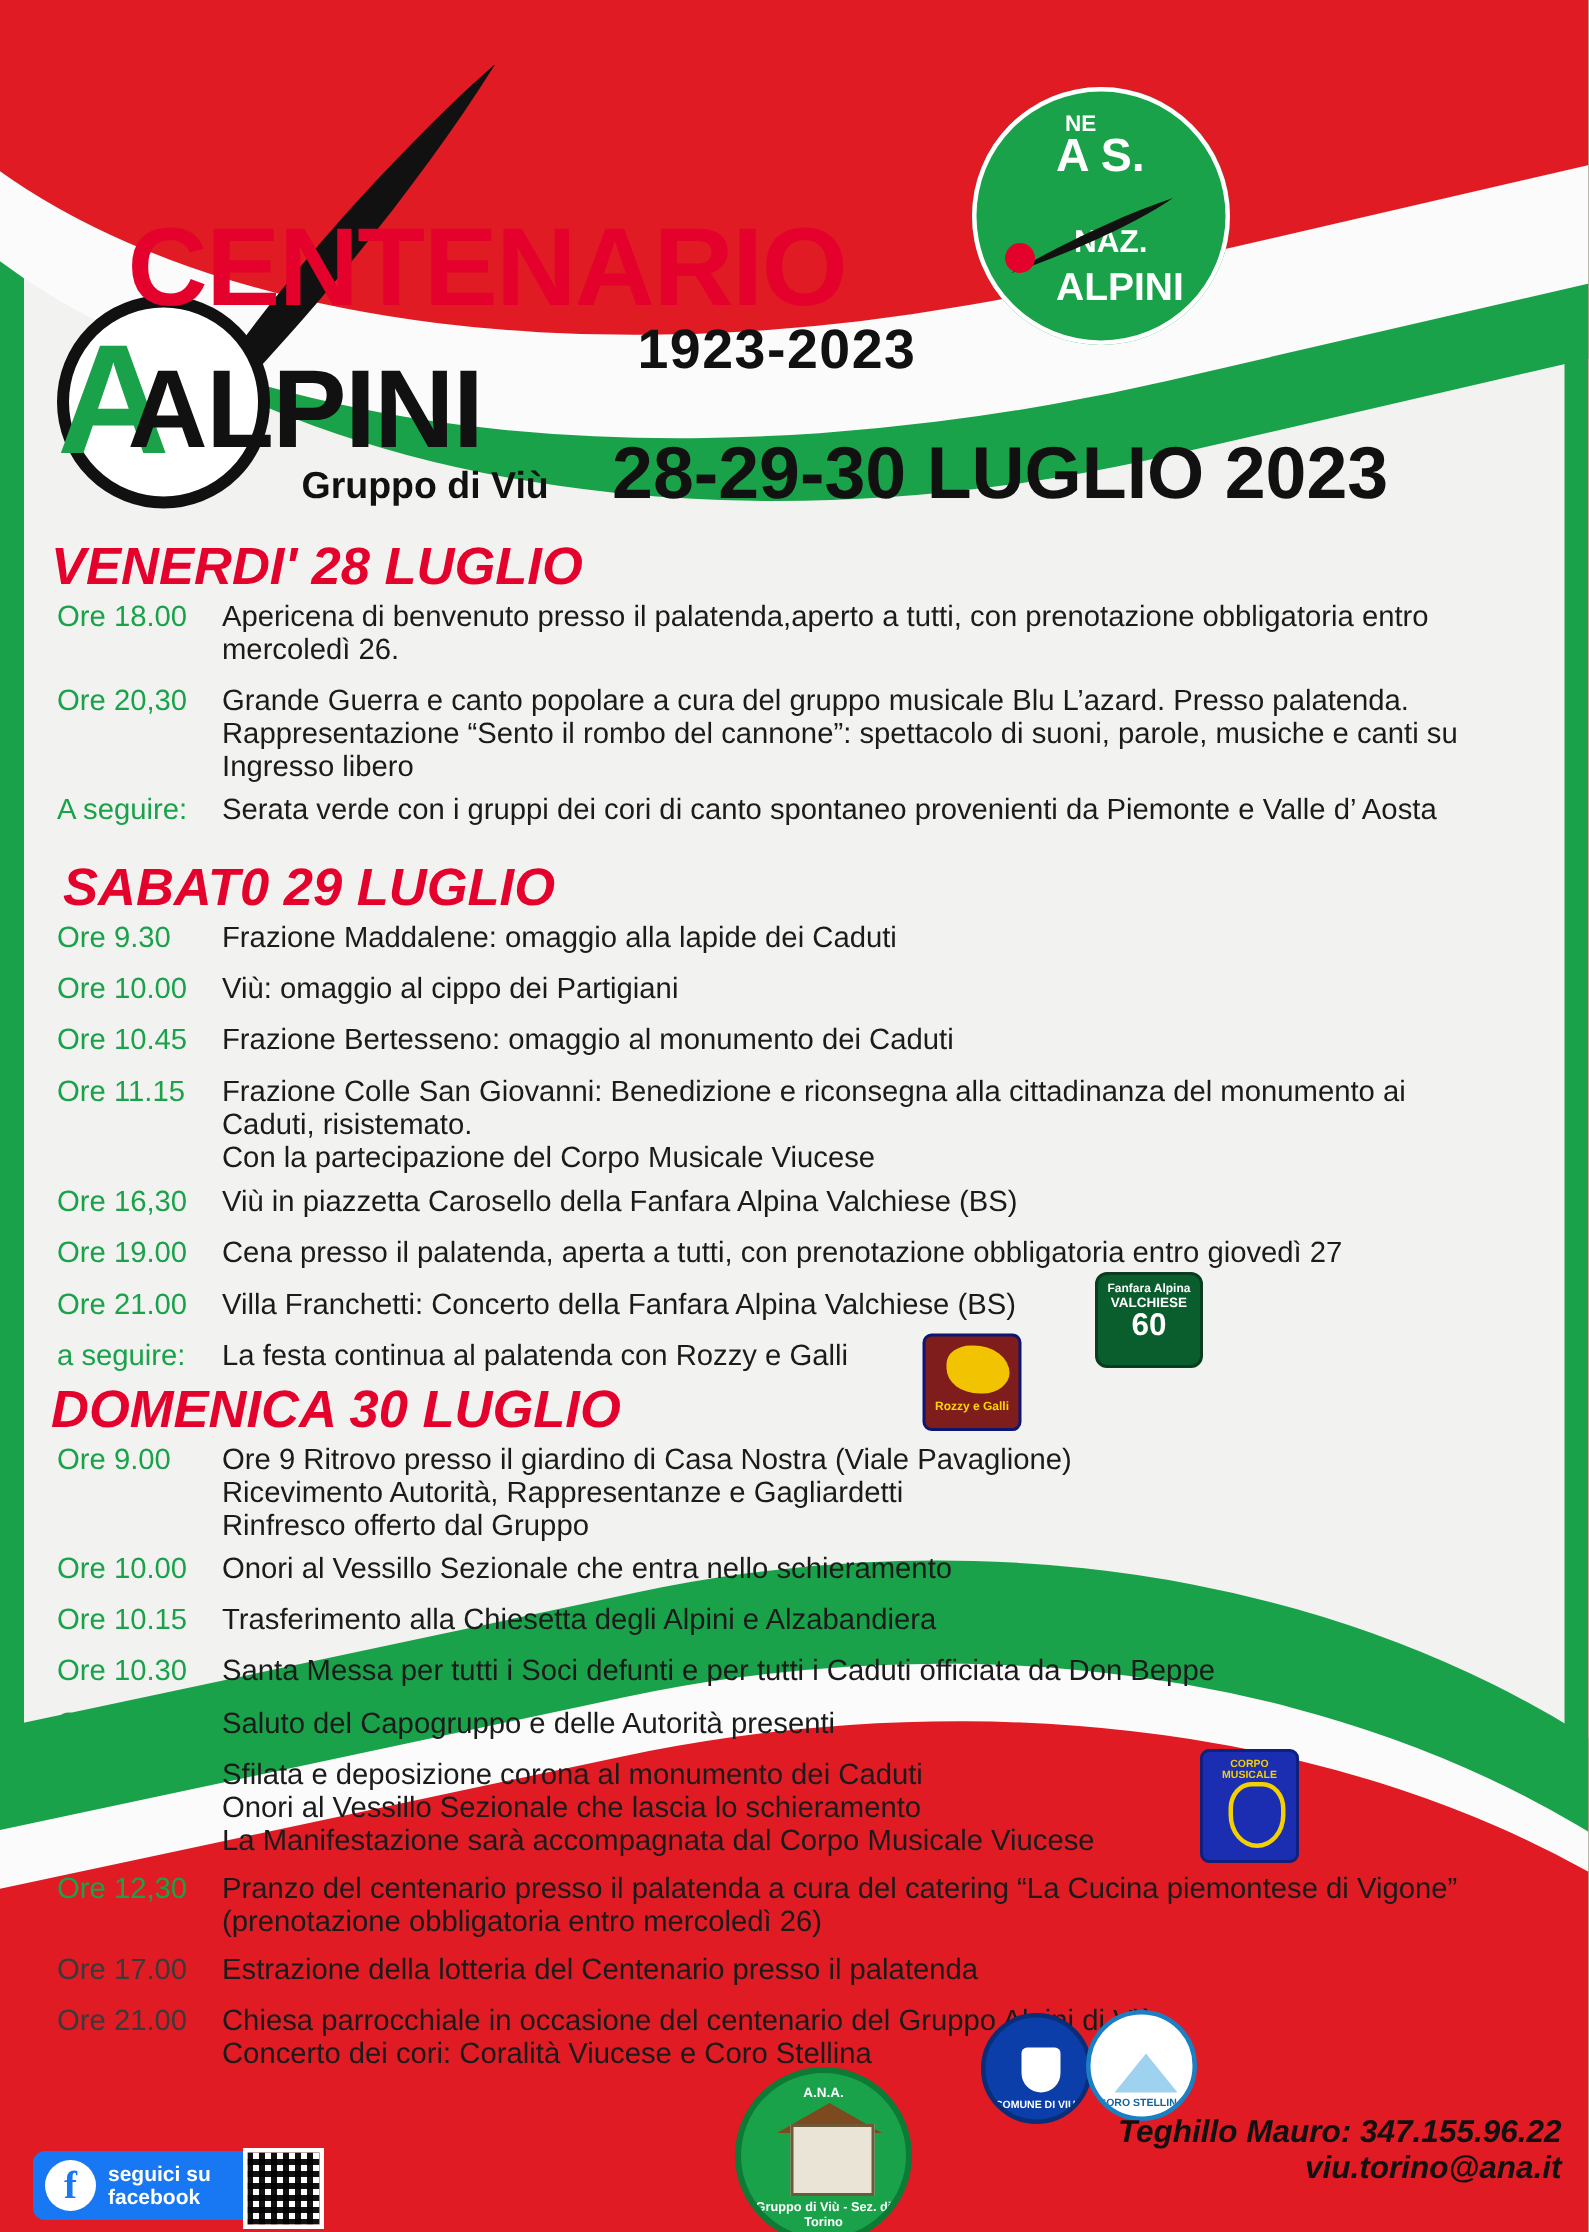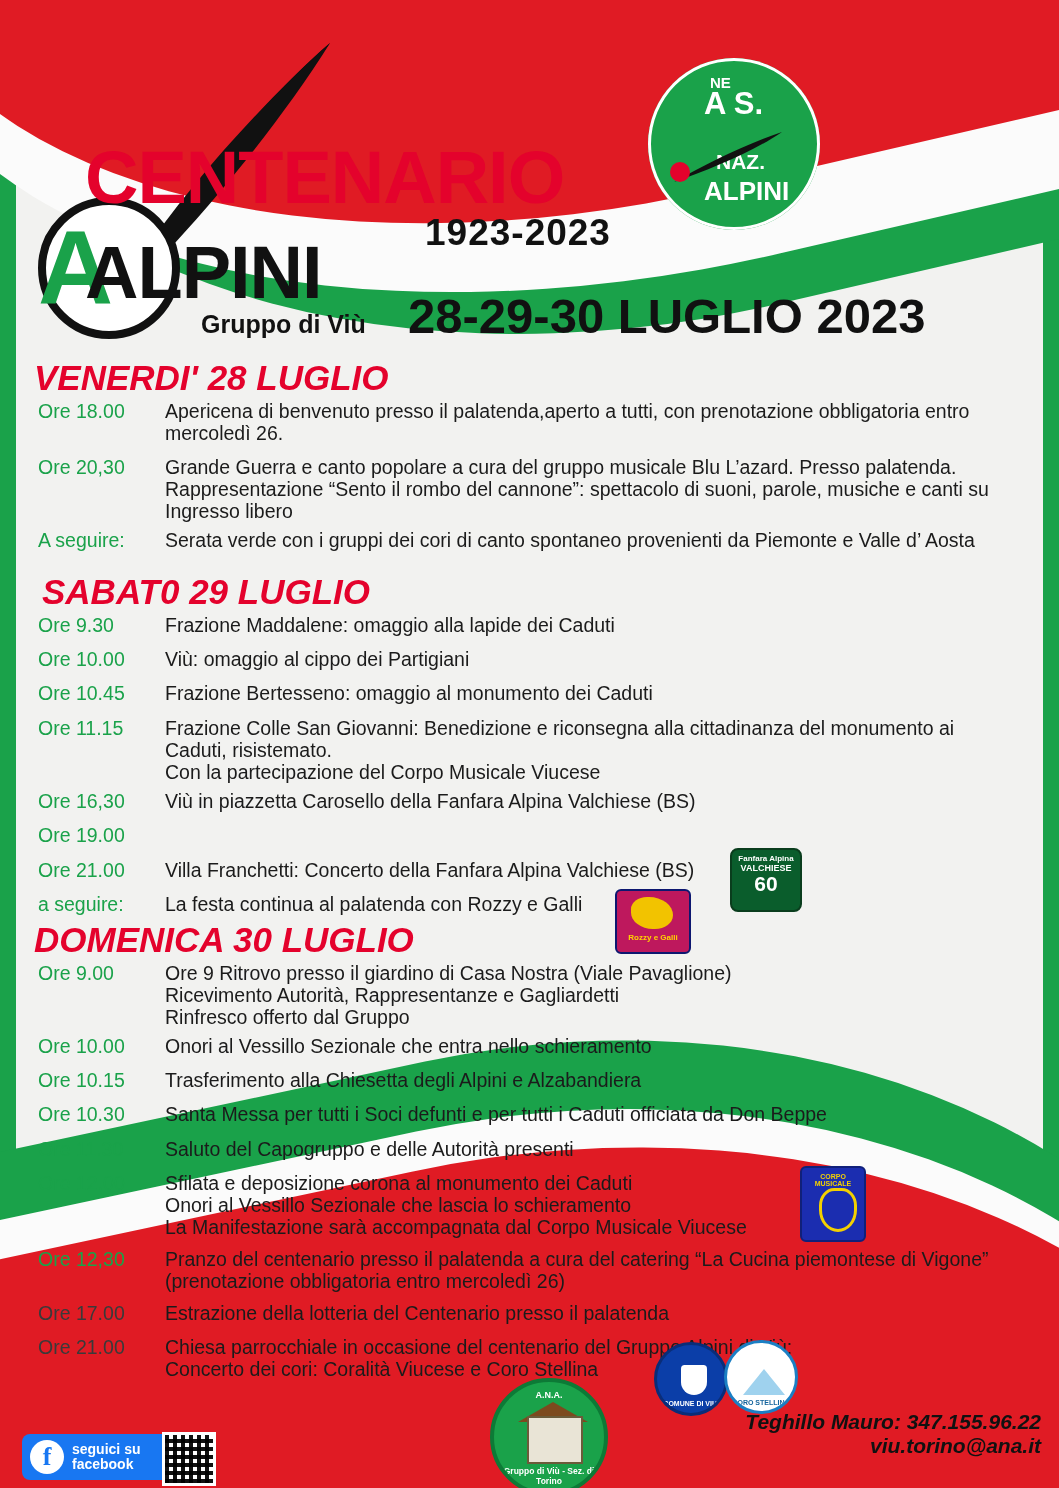--- a/index.html
+++ b/index.html
@@ -138,21 +138,21 @@
     position:absolute;left:22px;top:104px;width:20px;height:20px;border-radius:50%;background:#e4022c;
   }
   
   .day{
     position:absolute;left:34px;
     font-size:35px;font-weight:bold;font-style:italic;color:#e4022c;
     white-space:nowrap;
   }
   .row{
     position:absolute;left:38px;width:1000px;
-    display:flex;align-items:flex-start;gap:17px;
+    display:flex;align-items:flex-start;
   }
   .time{
     width:110px;flex:0 0 110px;
     font-size:19.5px;color:#1aa24a;
     white-space:nowrap;
   }
   .time.dark{color:#3a3a3a;}
   .desc{
     flex:1;
     font-size:19.5px;color:#1b1b1b;
@@ -164,22 +164,22 @@
     position:absolute;border-radius:6px;overflow:hidden;
   }
   .badge-valchiese{
     left:730px;top:848px;width:72px;height:64px;border-radius:8px;
     background:#0a5d2c;border:2px solid #0a3d1d;color:#fff;
     font-size:8px;text-align:center;padding-top:4px;box-sizing:border-box;
     font-weight:bold;
   }
   .badge-valchiese .num{font-size:21px;line-height:1;}
   .badge-rozzy{
-    left:615px;top:889px;width:76px;height:65px;
-    background:#be185d;border:2px solid #0d1770;
+    left:615px;top:889px;width:66px;height:65px;
+    background:#7f1d1d;border:2px solid #0d1770;
     color:#ffd400;font-size:8px;text-align:center;font-weight:bold;
     box-sizing:border-box;padding-top:42px;
   }
   .badge-rozzy .horse{
     position:absolute;left:14px;top:6px;width:42px;height:32px;background:#f2c300;
     border-radius:40% 60% 45% 55%;
   }
   .badge-musicale{
     left:800px;top:1166px;width:66px;height:76px;
     background:#1b2db0;border:2px solid #10207a;border-radius:6px;
@@ -361,20 +361,23 @@
       </div>
     </div>
     <div class="row" style="top:790px">
       <div class="time">Ore 16,30</div>
       <div class="desc">
           <span class="line">Viù in piazzetta Carosello della Fanfara Alpina Valchiese (BS)</span>
         </div>
     </div>
     <div class="row" style="top:824px">
       <div class="time">Ore 19.00</div>
+      <div class="desc">
+          <span class="line">Cena presso il palatenda, aperta a tutti, con prenotazione obbligatoria entro giovedì 27</span>
+        </div>
     </div>
     <div class="row" style="top:859px">
       <div class="time">Ore 21.00</div>
       <div class="desc">
           <span class="line">Villa Franchetti: Concerto della Fanfara Alpina Valchiese (BS)</span>
         </div>
     </div>
     <div class="row" style="top:893px">
       <div class="time">a seguire:</div>
       <div class="desc">

